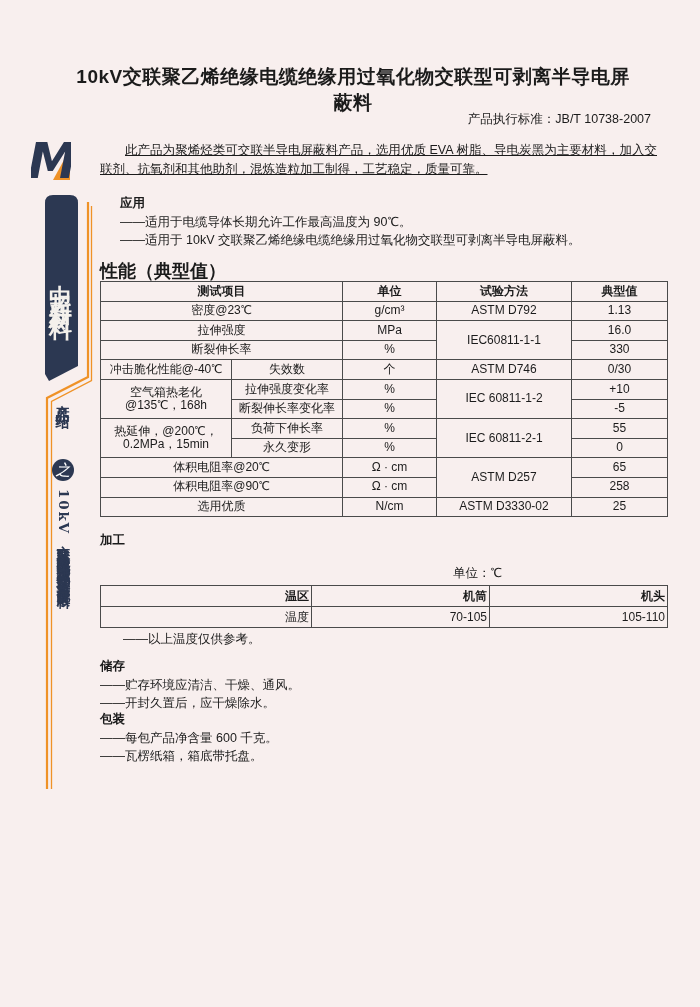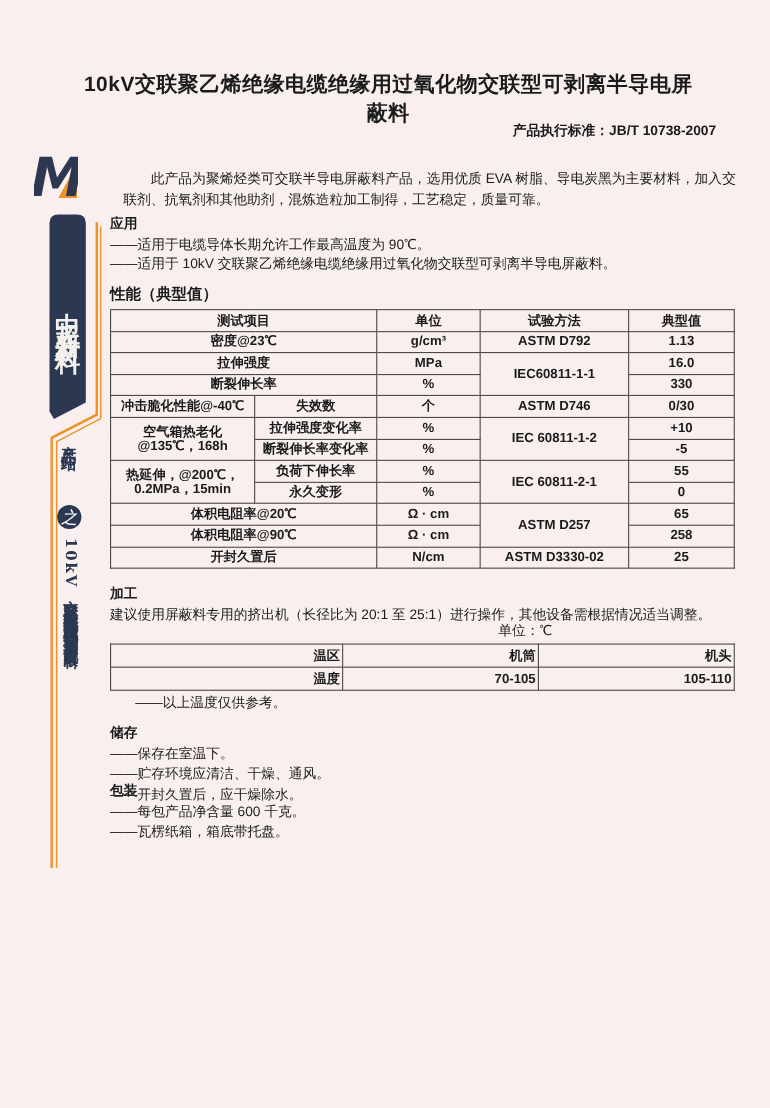--- a/index.html
+++ b/index.html
@@ -44,41 +44,41 @@
     font-size:13.5px;letter-spacing:1.8px;line-height:24px;
     color:var(--navy);
   }
   
   .page-title{
     left:70px;top:64px;width:566px;margin:0;
     font-size:19px;font-weight:bold;text-align:center;letter-spacing:.5px;
   }
   .standard-line{
     left:100px;top:111px;width:551px;
-    font-size:12.5px;font-weight:bold;text-align:right;
+    font-size:12.5px;font-weight:normal;text-align:right;
   }
   .intro{
-    left:100px;top:141px;width:557px;margin:12px;
-    font-size:12.5px;line-height:19px;text-indent:2em;text-align:justify;
+    left:100px;top:141px;width:557px;margin:0;
+    font-size:12.5px;line-height:19px;text-indent:2em;text-align:justify;text-decoration:underline;
   }
   
   .section{left:100px;width:567px;font-size:12.5px;line-height:18.5px;}
   .section .heading{font-weight:bold;}
-  .sec-app{top:194px;}
-  .perf-heading{left:100px;top:259px;font-size:14px;font-weight:bold;}
+  .sec-app{top:194px;margin-left:20px;}
+  .perf-heading{left:100px;top:259px;font-size:18px;font-weight:bold;}
   .sec-proc{top:531px;}
   .unit-label{left:453px;top:565px;font-size:12.5px;}
   .temp-footnote{left:100px;top:631px;font-size:12.5px;margin-left:23px;}
   .sec-storage{top:657px;}
   .sec-packaging{top:710px;}
   
   table{border-collapse:collapse;table-layout:fixed;background:transparent;}
   th,td{
     border:1px solid var(--line);text-align:center;vertical-align:middle;
-    font-size:12px;padding:0 2px;color:var(--ink);font-weight:bold;
+    font-size:12px;padding:0 2px;color:var(--ink);font-weight:normal;
   }
   thead th{font-weight:bold;}
   .perf-table{left:100px;top:281px;width:567px;}
   .perf-table td,.perf-table th{height:18.6px;line-height:13.5px;}
   .temp-table{left:100px;top:585px;width:567px;}
   .temp-table td,.temp-table th{height:20px;text-align:right;}
 </style>
 </head>
 <body>
 
@@ -189,31 +189,30 @@
           <td>Ω · cm</td>
           <td rowspan="2">ASTM D257</td>
           <td>65</td>
         </tr>
         <tr>
           <td colspan="2">体积电阻率@90℃</td>
           <td>Ω · cm</td>
           <td>258</td>
         </tr>
         <tr>
-          <td colspan="2">开封久置后</td>
+          <td colspan="2">选用优质</td>
           <td>N/cm</td>
           <td>ASTM D3330-02</td>
           <td>25</td>
         </tr>
       </tbody>
     </table>
 
   <div class="abs section sec-proc">
     <div class="heading">加工</div>
-    <div>建议使用屏蔽料专用的挤出机（长径比为 20:1 至 25:1）进行操作，其他设备需根据情况适当调整。</div>
   </div>
 
   <div class="abs unit-label">单位：℃</div>
 
   <table class="abs temp-table">
     <colgroup>
       <col style="width:211px">
         <col style="width:178px">
         <col style="width:178px">
     </colgroup>
@@ -231,21 +230,20 @@
           <td>105-110</td>
         </tr>
       </tbody>
     </table>
 
   <div class="abs temp-footnote">——以上温度仅供参考。</div>
 
   <div class="abs section sec-storage">
     <div class="heading">储存</div>
     <div>
-        <div>——保存在室温下。</div>
         <div>——贮存环境应清洁、干燥、通风。</div>
         <div>——开封久置后，应干燥除水。</div>
       </div>
   </div>
 
   <div class="abs section sec-packaging">
     <div class="heading">包装</div>
     <div>
         <div>——每包产品净含量 600 千克。</div>
         <div>——瓦楞纸箱，箱底带托盘。</div>

